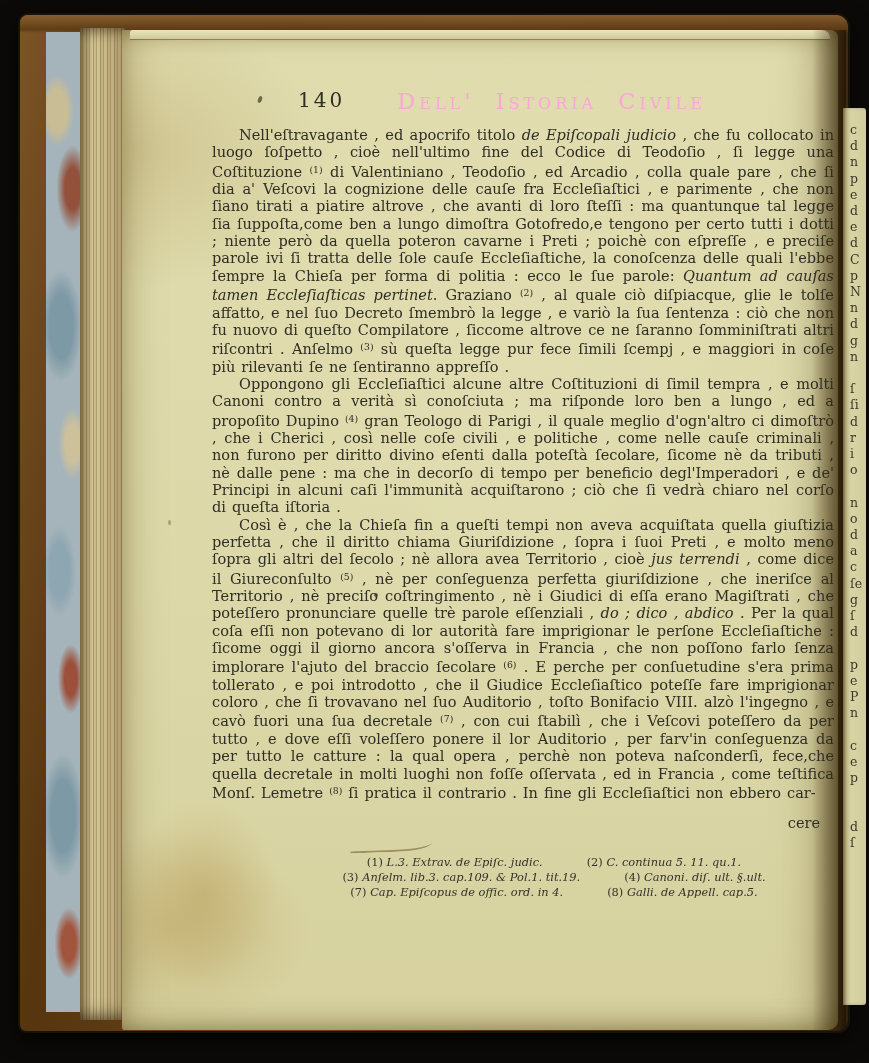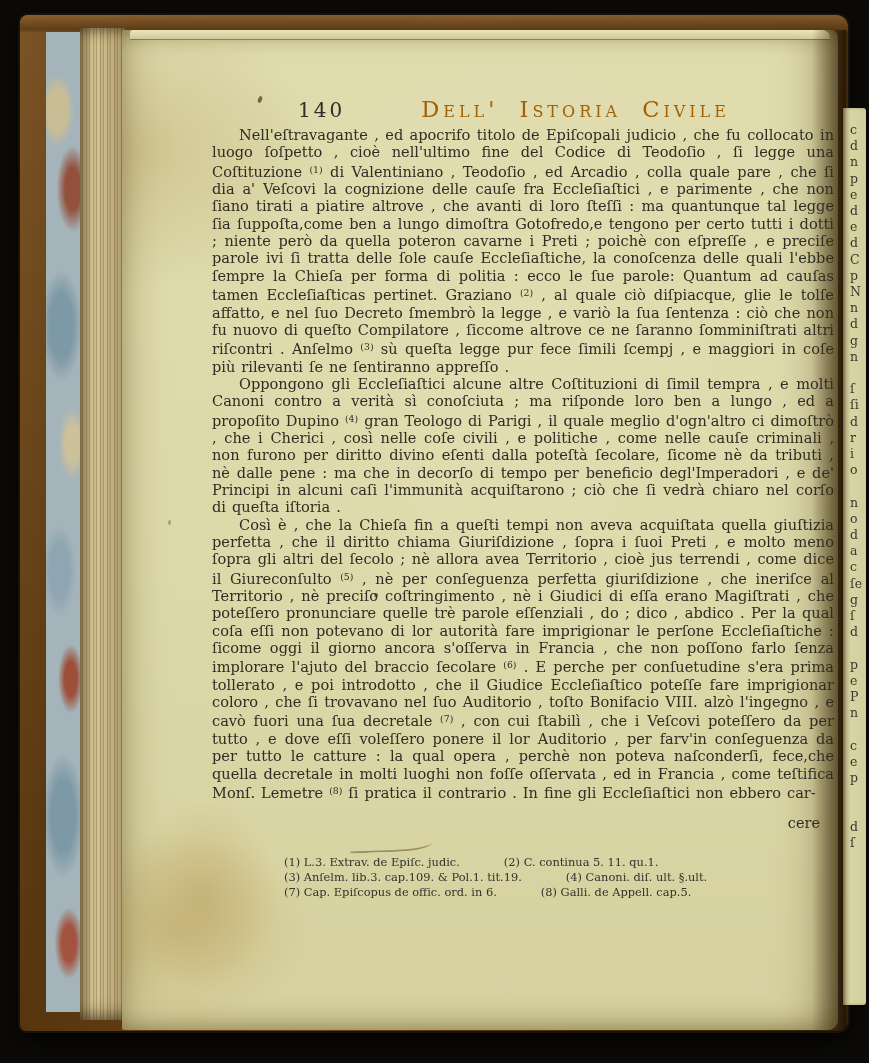--- a/index.html
+++ b/index.html
@@ -46,30 +46,30 @@
     box-shadow:0 1px 0 rgba(90,70,30,.5);}
   
   .gutter{position:absolute;left:812px;top:30px;width:34px;height:1000px;
     background:linear-gradient(90deg,rgba(0,0,0,0),rgba(58,44,16,.55) 70%,rgba(25,18,6,.75));}
   .next-page{position:absolute;left:843px;top:108px;width:23px;height:897px;
     background:linear-gradient(90deg,#b7ae7d,#d8d4a4 35%,#d2cd9c);
     border-radius:0 3px 3px 0;box-shadow:inset 3px 0 4px -2px rgba(60,45,15,.8);}
   .edge-col{padding:14px 0 0 7px;color:#3a382c;font-size:12.5px;line-height:16.2px;white-space:pre;}
   
   .content{position:absolute;left:212px;top:88px;width:622px;color:#2f2d24;}
-  .header-row{display:flex;align-items:flex-end;height:34px;margin-bottom:4px;}
+  .header-row{display:flex;align-items:flex-start;height:34px;margin-bottom:4px;}
   .page-num{margin-left:86px;font-size:20px;letter-spacing:3px;}
-  .title{margin-left:76px;font-variant:small-caps;font-size:22.5px;letter-spacing:4px;word-spacing:10px;color:#a16207;}
+  .title{margin-left:52px;font-variant:small-caps;font-size:22.5px;letter-spacing:4px;word-spacing:10px;color:#f9a8d4;}
   .par{margin:0;text-align:justify;text-indent:27px;font-size:14.55px;line-height:17.32px;word-spacing:1.4px;}
-  .it{}
+  .it{font-style:italic;}
   .sup{font-size:.64em;vertical-align:.45em;letter-spacing:0;}
   .gap{margin-left:44px;}
   .catchword{text-align:right;padding-right:14px;margin-top:14px;font-size:14.5px;}
   .footnotes{margin:24px 0 0 72px;width:540px;font-size:11.4px;line-height:14.7px;color:#34322a;}
-  .fn-line{white-space:nowrap;}
+  .fn-line{white-space:nowrap;text-align:center;}
   
   .pen-mark{position:absolute;left:350px;top:838px;width:82px;height:12px;border-bottom:2px solid rgba(80,62,25,.45);
     border-radius:0 0 60%/10px 8px;transform:rotate(-2deg);}
   .speck{position:absolute;background:rgba(55,48,25,.65);border-radius:50%;}
   .s1{left:258px;top:96px;width:4px;height:7px;transform:rotate(20deg);}
   .s2{left:374px;top:593px;width:4px;height:4px;}
   .s3{left:168px;top:520px;width:3px;height:5px;opacity:.5;}
   .stain{position:absolute;left:128px;top:800px;width:150px;height:190px;border-radius:50%;
     background:radial-gradient(closest-side,rgba(180,150,80,.38),transparent);}
 </style>
@@ -90,21 +90,21 @@
     </div>
     <div>
         <p class="par"><span>Nell'eſtravagante , ed apocrifo titolo </span><span class="it">de Epiſcopali judicio</span><span> , che fu collocato in luogo ſoſpetto , cioè nell'ultimo fine del Codice di Teodoſio , ſi legge una Coſtituzione </span><span class="sup">(1)</span><span> di Valentiniano , Teodoſio , ed Arcadio , colla quale pare , che ſi dia a' Veſcovi la cognizione delle cauſe fra Eccleſiaſtici , e parimente , che non ſiano tirati a piatire altrove , che avanti di loro ſteſſi : ma quantunque tal legge ſia ſuppoſta,come ben a lungo dimoſtra Gotofredo,e tengono per certo tutti i dotti ; niente però da quella poteron cavarne i Preti ; poichè con eſpreſſe , e preciſe parole ivi ſi tratta delle ſole cauſe Eccleſiaſtiche, la conoſcenza delle quali l'ebbe ſempre la Chieſa per forma di politia : ecco le ſue parole: </span><span class="it">Quantum ad cauſas tamen Eccleſiaſticas pertinet</span><span>. Graziano </span><span class="sup">(2)</span><span> , al quale ciò diſpiacque, glie le tolſe affatto, e nel ſuo Decreto ſmembrò la legge , e variò la ſua ſentenza : ciò che non fu nuovo di queſto Compilatore , ſiccome altrove ce ne ſaranno ſomminiſtrati altri riſcontri . Anſelmo </span><span class="sup">(3)</span><span> sù queſta legge pur fece ſimili ſcempj , e maggiori in coſe più rilevanti ſe ne ſentiranno appreſſo .</span></p>
         <p class="par"><span>Oppongono gli Eccleſiaſtici alcune altre Coſtituzioni di ſimil tempra , e molti Canoni contro a verità sì conoſciuta ; ma riſponde loro ben a lungo , ed a propoſito Dupino </span><span class="sup">(4)</span><span> gran Teologo di Parigi , il quale meglio d'ogn'altro ci dimoſtrò , che i Cherici , così nelle coſe civili , e politiche , come nelle cauſe criminali , non furono per diritto divino eſenti dalla poteſtà ſecolare, ſicome nè da tributi , nè dalle pene : ma che in decorſo di tempo per beneficio degl'Imperadori , e de' Principi in alcuni caſi l'immunità acquiſtarono ; ciò che ſi vedrà chiaro nel corſo di queſta iſtoria .</span></p>
         <p class="par"><span>Così è , che la Chieſa fin a queſti tempi non aveva acquiſtata quella giuſtizia perfetta , che il diritto chiama Giuriſdizione , ſopra i ſuoi Preti , e molto meno ſopra gli altri del ſecolo ; nè allora avea Territorio , cioè </span><span class="it">jus terrendi</span><span> , come dice il Giureconſulto </span><span class="sup">(5)</span><span> , nè per conſeguenza perfetta giuriſdizione , che ineriſce al Territorio , nè preciſo coſtringimento , nè i Giudici di eſſa erano Magiſtrati , che poteſſero pronunciare quelle trè parole eſſenziali , </span><span class="it">do ; dico , abdico</span><span> . Per la qual coſa eſſi non potevano di lor autorità fare imprigionar le perſone Eccleſiaſtiche : ſicome oggi il giorno ancora s'oſſerva in Francia , che non poſſono farlo ſenza implorare l'ajuto del braccio ſecolare </span><span class="sup">(6)</span><span> . E perche per conſuetudine s'era prima tollerato , e poi introdotto , che il Giudice Eccleſiaſtico poteſſe fare imprigionar coloro , che ſi trovavano nel ſuo Auditorio , toſto Bonifacio VIII. alzò l'ingegno , e cavò fuori una ſua decretale </span><span class="sup">(7)</span><span> , con cui ſtabilì , che i Veſcovi poteſſero da per tutto , e dove eſſi voleſſero ponere il lor Auditorio , per farv'in conſeguenza da per tutto le catture : la qual opera , perchè non poteva naſconderſi, fece,che quella decretale in molti luoghi non foſſe oſſervata , ed in Francia , come teſtifica Monſ. Lemetre </span><span class="sup">(8)</span><span> ſi pratica il contrario . In fine gli Eccleſiaſtici non ebbero car-</span></p>
       </div>
     <div class="catchword">cere</div>
     <div class="footnotes">
         <div class="fn-line"><span>(1) </span><span class="it">L.3. Extrav. de Epiſc. judic.</span><span class="gap">(2) </span><span class="it">C. continua 5. 11. qu.1.</span></div>
         <div class="fn-line"><span>(3) </span><span class="it">Anſelm. lib.3. cap.109. &amp; Pol.1. tit.19.</span><span class="gap">(4) </span><span class="it">Canoni. diſ. ult. §.ult.</span></div>
-        <div class="fn-line"><span>(7) </span><span class="it">Cap. Epiſcopus de offic. ord. in 6.</span><span class="gap">(8) </span><span class="it">Galli. de Appell. cap.5.</span></div>
+        <div class="fn-line"><span>(7) </span><span class="it">Cap. Epiſcopus de offic. ord. in 4.</span><span class="gap">(8) </span><span class="it">Galli. de Appell. cap.5.</span></div>
       </div>
   </div>
 
   <div class="gutter"></div>
   <div class="next-page">
     <div class="edge-col"><div>c</div><div>d</div><div>n</div><div>p</div><div>e</div><div>d</div><div>e</div><div>d</div><div>C</div><div>p</div><div>N</div><div>n</div><div>d</div><div>g</div><div>n</div><div>&nbsp;</div><div>ſ</div><div>ſi</div><div>d</div><div>r</div><div>i</div><div>o</div><div>&nbsp;</div><div>n</div><div>o</div><div>d</div><div>a</div><div>c</div><div>ſe</div><div>g</div><div>ſ</div><div>d</div><div>&nbsp;</div><div>p</div><div>e</div><div>P</div><div>n</div><div>&nbsp;</div><div>c</div><div>e</div><div>p</div><div>&nbsp;</div><div>&nbsp;</div><div>d</div><div>ſ</div></div>
   </div>
 
   <div class="pen-mark"></div>
   <div class="speck s1"></div>

